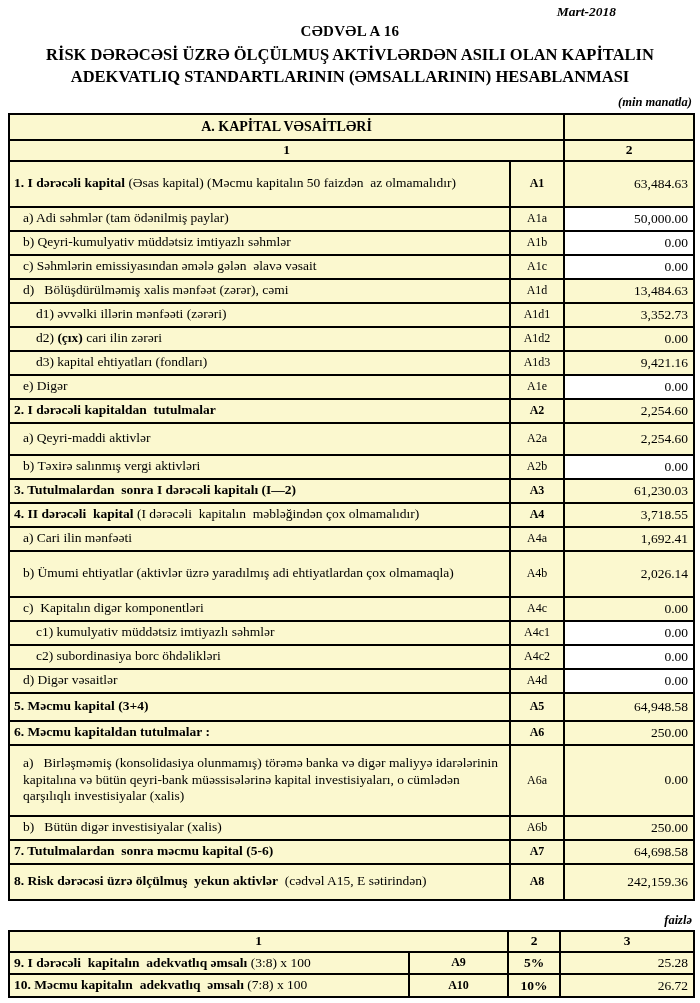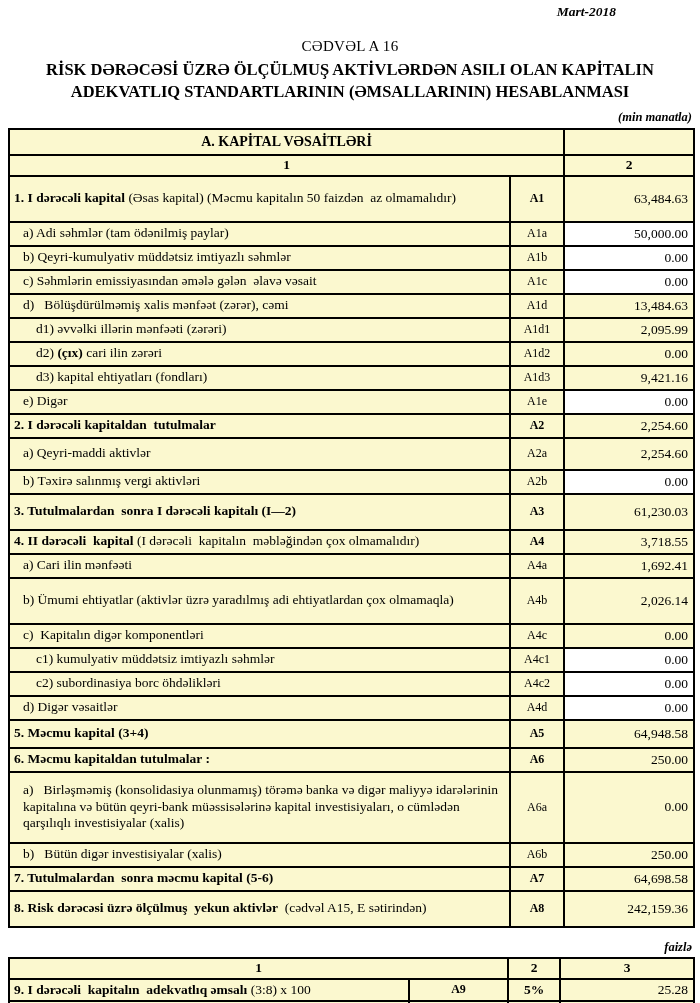--- a/index.html
+++ b/index.html
@@ -1,20 +1,20 @@
 <!DOCTYPE html>
 <html style="--cell-yellow: #FBF8CF;"><head>
 <meta charset="utf-8">
 <style>
   html,body { margin:0; padding:0; background:#ffffff; }
   body { width:700px; font-family:"Liberation Serif","DejaVu Serif",serif; color:#000; }
   .page { width:700px; height:1003px; box-sizing:border-box; padding:4px 8px 0 8px; overflow:hidden; }
 
   .period { text-align:right; padding-right:76px; font-style:italic; font-weight:bold; font-size:13.5px; }
-  .table-no { text-align:center; font-weight:normal; font-size:15px; margin-top:18px; letter-spacing:.3px; }
+  .table-no { text-align:center; font-weight:bold; font-size:15px; margin-top:3px; letter-spacing:.3px; }
   .doc-title { text-align:center; font-weight:bold; font-size:16.5px; line-height:1.32; margin-top:4px; }
   .unit-note { text-align:right; font-style:italic; font-weight:bold; font-size:12.5px; margin:7px 0 3px 0; }
   .unit-note2 { text-align:right; font-style:italic; font-weight:bold; font-size:12.5px; margin:12px 0 2px 0; }
 
   table { border-collapse:collapse; table-layout:fixed; width:685px; }
   th, td { border:2px solid #000; box-sizing:border-box; vertical-align:middle; }
   th { background:var(--cell-yellow); font-weight:bold; }
 
   .cap thead tr.sec th { font-size:14px; height:26px; }
   .cap thead tr.num th, .ratio thead th { font-size:13.5px; height:21px; }
@@ -79,21 +79,21 @@
           <td class="value white">0.00</td>
         </tr>
         <tr style="height: 24px;">
           <td class="label ind1"><span>d)   Bölüşdürülməmiş xalis mənfəət (zərər), cəmi</span></td>
           <td class="code">A1d</td>
           <td class="value">13,484.63</td>
         </tr>
         <tr style="height: 24px;">
           <td class="label ind2"><span>d1) əvvəlki illərin mənfəəti (zərəri)</span></td>
           <td class="code">A1d1</td>
-          <td class="value">2,095.99</td>
+          <td class="value">3,352.73</td>
         </tr>
         <tr style="height: 24px;">
           <td class="label ind2"><span>d2) </span><span style="font-weight: bold;">(çıx)</span><span> cari ilin zərəri</span></td>
           <td class="code">A1d2</td>
           <td class="value">0.00</td>
         </tr>
         <tr style="height: 24px;">
           <td class="label ind2"><span>d3) kapital ehtiyatları (fondları)</span></td>
           <td class="code">A1d3</td>
           <td class="value">9,421.16</td>
@@ -111,21 +111,21 @@
         <tr style="height: 32px;">
           <td class="label ind1"><span>a) Qeyri-maddi aktivlər</span></td>
           <td class="code">A2a</td>
           <td class="value">2,254.60</td>
         </tr>
         <tr style="height: 24px;">
           <td class="label ind1"><span>b) Təxirə salınmış vergi aktivləri</span></td>
           <td class="code">A2b</td>
           <td class="value white">0.00</td>
         </tr>
-        <tr style="height: 36px;">
+        <tr style="height: 24px;">
           <td class="label ind0"><span style="font-weight: bold;">3. Tutulmalardan  sonra I dərəcəli kapitalı (I—2)</span></td>
           <td class="code b">A3</td>
           <td class="value">61,230.03</td>
         </tr>
         <tr style="height: 24px;">
           <td class="label ind0"><span style="font-weight: bold; text-align: center;">4. II dərəcəli  kapital</span><span> (I dərəcəli  kapitalın  məbləğindən çox olmamalıdır)</span></td>
           <td class="code b">A4</td>
           <td class="value">3,718.55</td>
         </tr>
         <tr style="height: 24px;">

